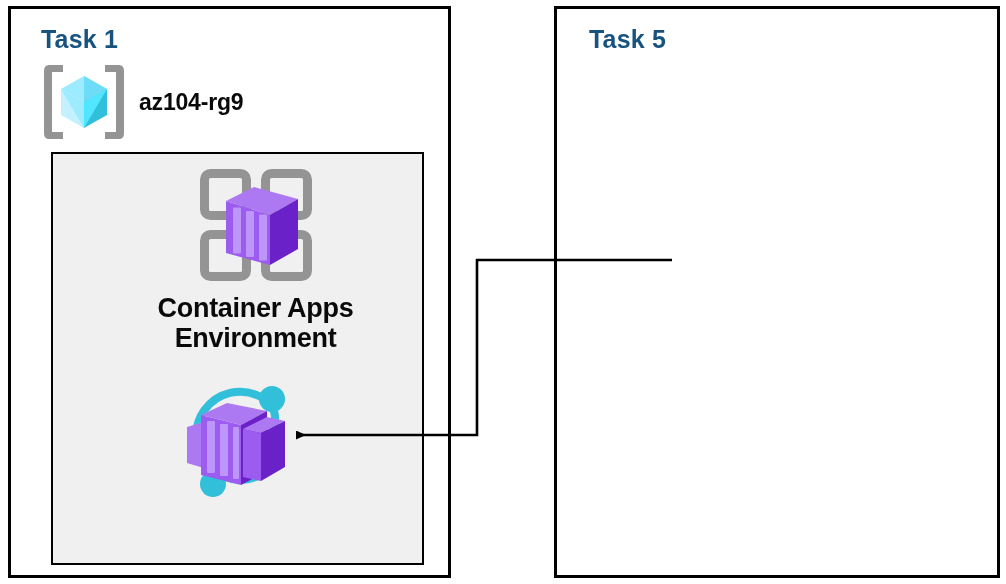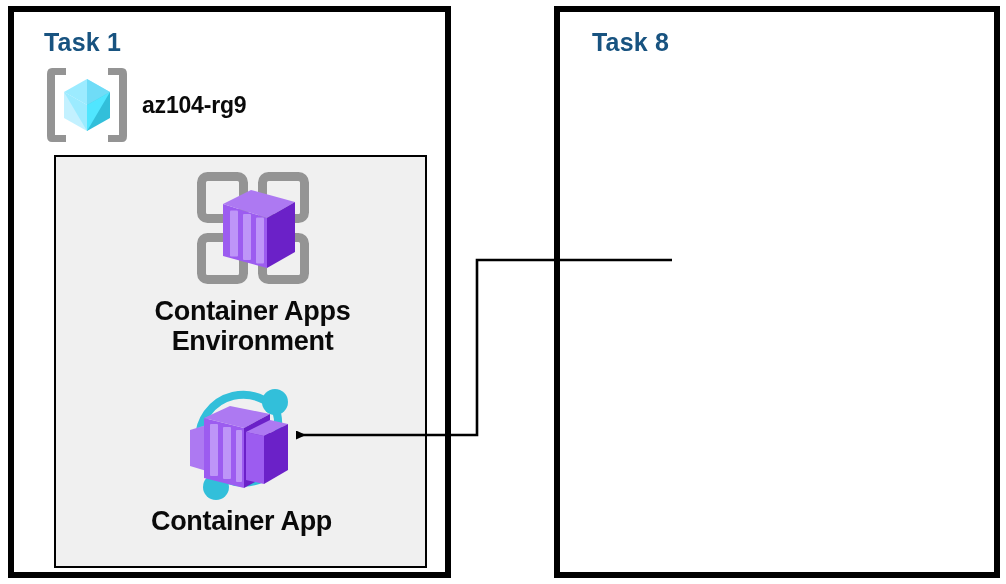--- a/index.html
+++ b/index.html
@@ -15,21 +15,21 @@
     width: 1006px;
     height: 584px;
     background: #ffffff;
     overflow: hidden;
   }
 
   
   .task-panel {
     position: absolute;
     background: #ffffff;
-    border: 6px solid #000000;
+    border: 3px solid #000000;
     box-sizing: border-box;
   }
   #task1-panel { left: 8px;   top: 6px; width: 443px; height: 572px; }
   #task2-panel { left: 554px; top: 6px; width: 446px; height: 572px; }
 
   .task-title {
     position: absolute;
     font-size: 25px;
     font-weight: bold;
     color: #185380;
@@ -76,21 +76,21 @@
   .node-caption {
     font-size: 27px;
     font-weight: bold;
     color: #0a0a0a;
     text-align: center;
     line-height: 1.12;
     letter-spacing: -0.3px;
     white-space: pre-line;
   }
 
-  #node-cae  { left: 86px; top: 152px; width: 305px; }
+  #node-cae  { left: 92px; top: 152px; width: 305px; }
   #node-cae .node-caption { margin-top: 4px; }
   #cae-icon { width: 128px; height: 128px; display: block; }
 
   #node-ca   { left: 75px; top: 372px; width: 305px; }
   #node-ca .node-caption { margin-top: 4px; }
   #ca-icon  { width: 140px; height: 118px; display: block; }
 
   
   #connector {
     position: absolute;
@@ -175,26 +175,25 @@
             <rect x="38" y="40" width="8" height="52" rx="1"></rect>
             <rect x="51" y="43" width="8" height="52" rx="1"></rect>
             <rect x="64" y="46" width="6" height="52" rx="1"></rect>
           </g>
 
           <path d="M74 48 L74 96 L92 100 L92 52 Z" fill="#9c5cf0"></path>
           <path d="M74 48 L92 52 L116 40 L98 36 Z" fill="#ad79f2"></path>
           <path d="M92 52 L92 100 L116 86 L116 40 Z" fill="#6b21c8"></path>
         </svg>
       </span>
-      <div class="node-caption">Container App</div>
     </div>
   </div>
 
   <div id="task2-panel" class="task-panel">
-    <div id="task2-title" class="task-title">Task 8</div>
+    <div id="task2-title" class="task-title">Task 5</div>
 
   </div>
 
   <svg id="connector" viewBox="0 0 1006 584" xmlns="http://www.w3.org/2000/svg">
     <defs>
       <marker id="arrow-left" markerWidth="11" markerHeight="9" refX="10" refY="4.5" orient="auto" markerUnits="userSpaceOnUse">
         <path d="M10,0 L10,9 L0,4.5 Z" fill="#000000"></path>
       </marker>
     </defs>
     <polyline points="672,260 477,260 477,435 296,435" fill="none" stroke="#000000" stroke-width="2.6" marker-end="url(#arrow-left)"></polyline>

